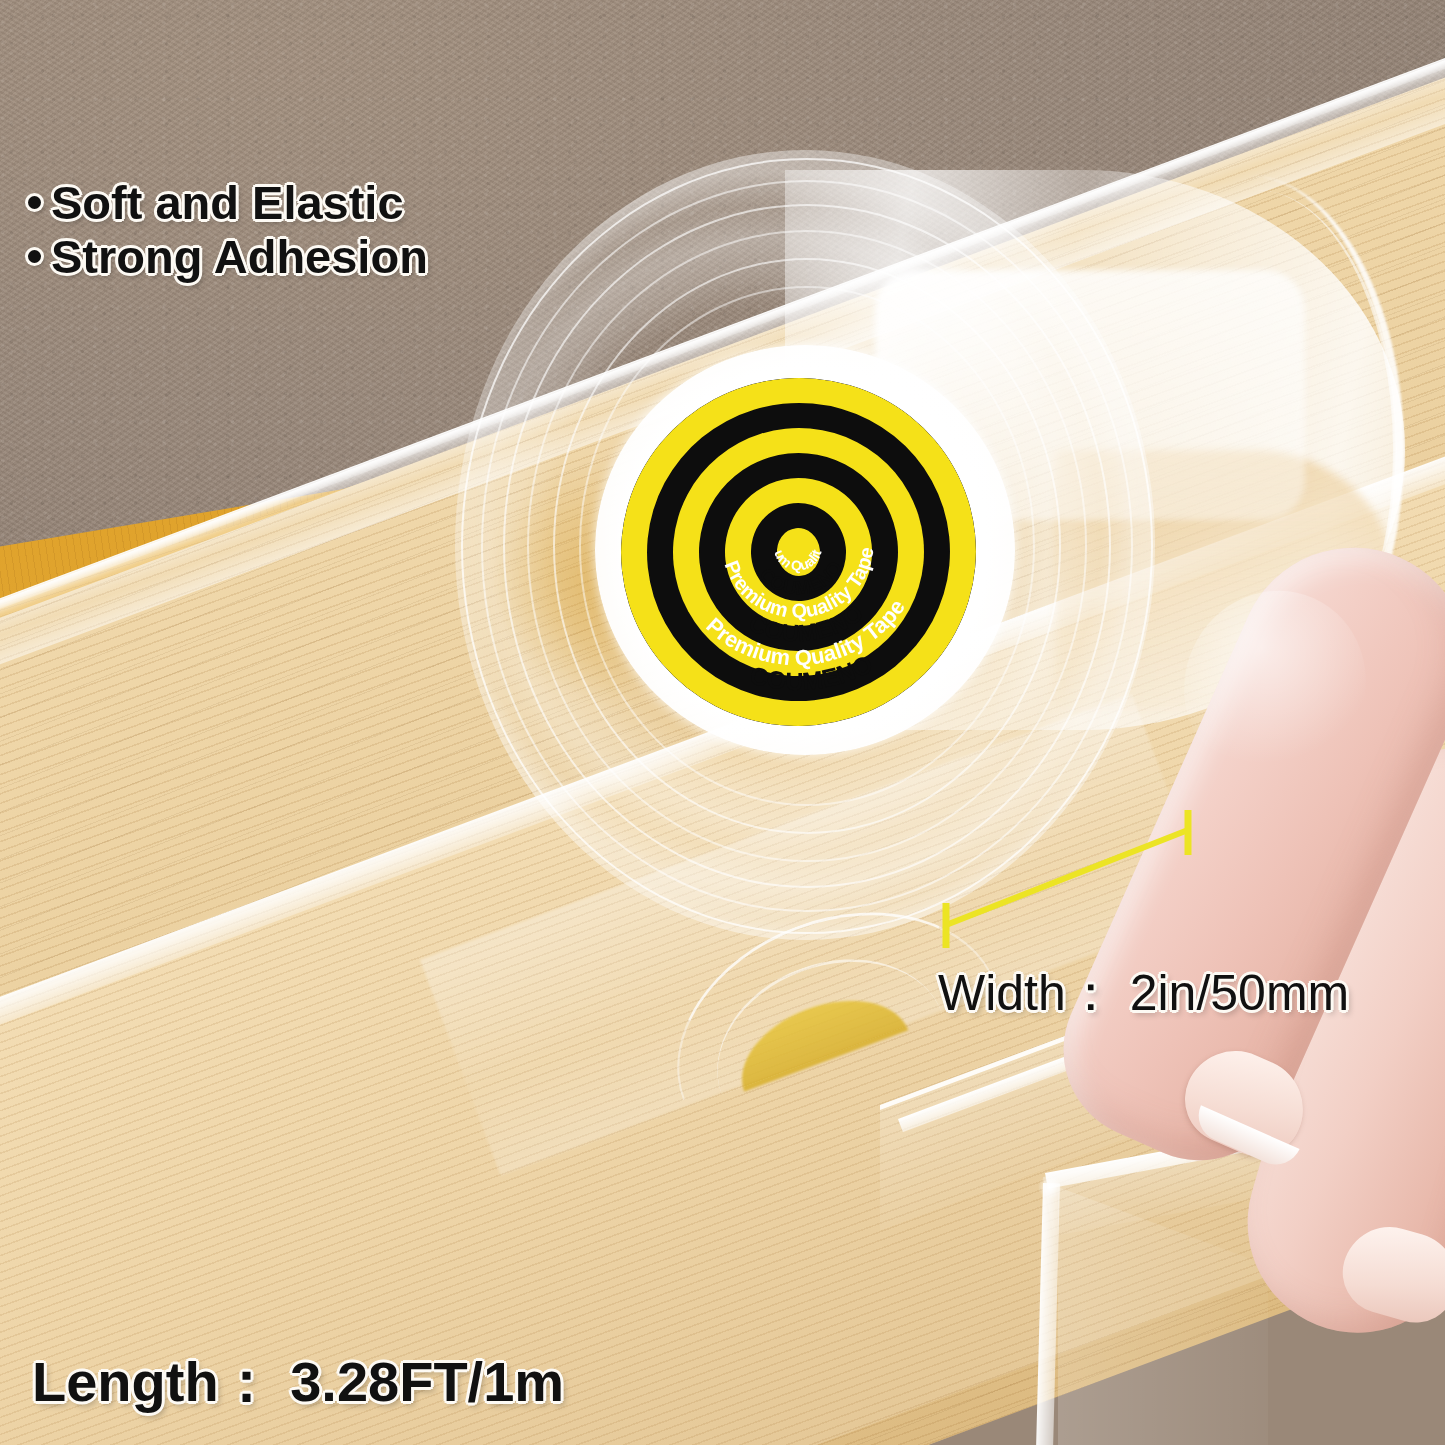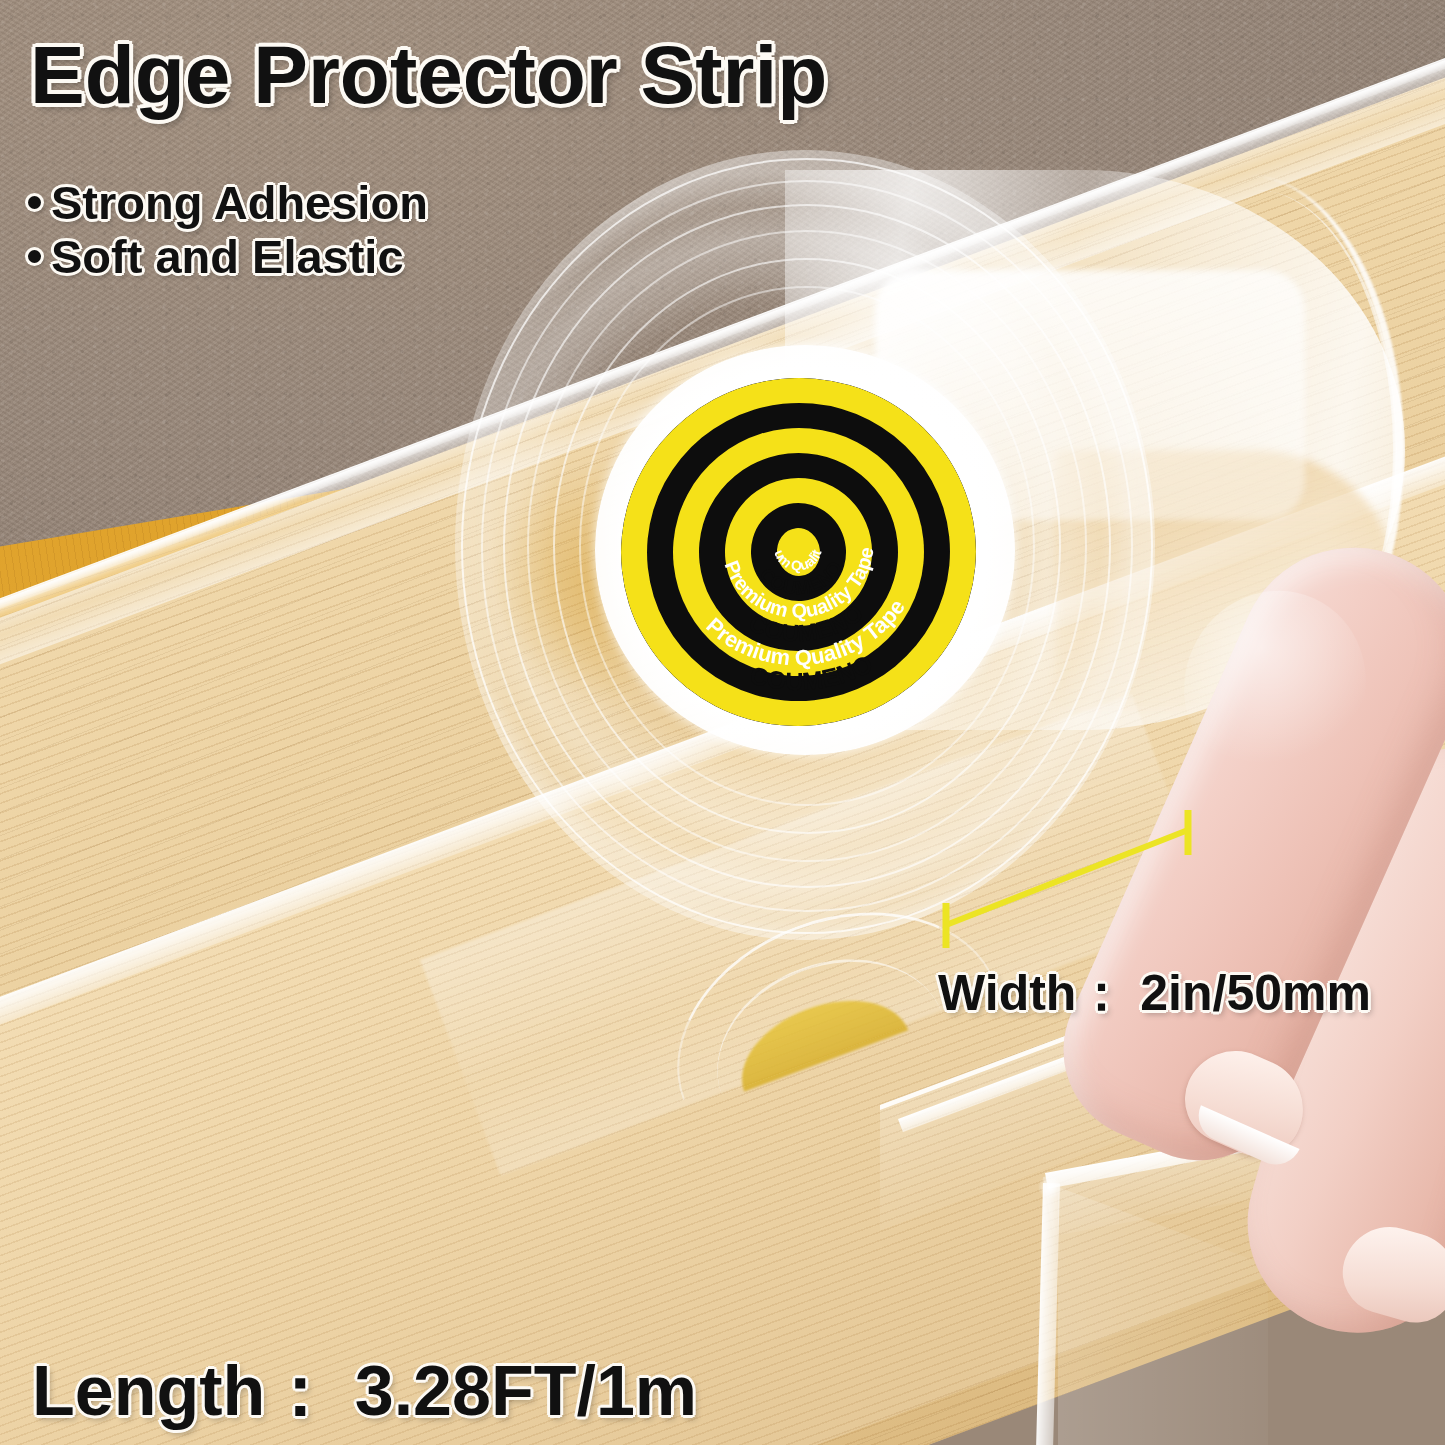--- a/index.html
+++ b/index.html
@@ -337,29 +337,29 @@
       0 -3px 0 #fdfaf4, 0 3px 0 #fdfaf4, -3px 0 0 #fdfaf4, 3px 0 0 #fdfaf4,
       3px 4px 5px rgba(0,0,0,.25);
   }
   .bdot{
     width:13px;height:13px;border-radius:50%;background:#111;
     box-shadow:0 0 0 3px #fdfaf4, 3px 4px 5px rgba(0,0,0,.25);
     flex:0 0 auto;margin-right:4px;
   }
   .width-label{
     position:absolute;left:938px;top:960px;
-    font-size:50px;font-weight:bold;color:#111;white-space:nowrap;
+    font-size:50px;font-weight:normal;color:#111;white-space:nowrap;
     text-shadow:
       -2px -2px 0 #fdfaf4, 2px -2px 0 #fdfaf4, -2px 2px 0 #fdfaf4, 2px 2px 0 #fdfaf4,
       0 -3px 0 #fdfaf4, 0 3px 0 #fdfaf4, -3px 0 0 #fdfaf4, 3px 0 0 #fdfaf4,
       3px 4px 6px rgba(0,0,0,.28);
   }
   .length-label{
     position:absolute;left:32px;top:1345px;
-    font-size:70px;font-weight:bold;color:#111;white-space:nowrap;
+    font-size:56px;font-weight:bold;color:#111;white-space:nowrap;
     text-shadow:
       -2px -2px 0 #fdfaf4, 2px -2px 0 #fdfaf4, -2px 2px 0 #fdfaf4, 2px 2px 0 #fdfaf4,
       0 -3px 0 #fdfaf4, 0 3px 0 #fdfaf4, -3px 0 0 #fdfaf4, 3px 0 0 #fdfaf4,
       3px 4px 6px rgba(0,0,0,.28);
   }
 </style>
 </head>
 <body>
 
 <div id="stage">
@@ -464,30 +464,29 @@
   </div>
 
   <div class="dim">
     <svg width="290" height="150" viewBox="0 0 290 150">
       <line x1="16" y1="120" x2="258" y2="25" stroke="#ece424" stroke-width="6"></line>
       <line x1="16" y1="98" x2="16" y2="143" stroke="#ece424" stroke-width="7"></line>
       <line x1="258" y1="5" x2="258" y2="50" stroke="#ece424" stroke-width="7"></line>
     </svg>
   </div>
 
-  <div class="title">Edge Protector Strip</div>
 
   <div class="bullets">
+    <div class="bullet">
+      <span class="bdot"></span>
+      <span>Soft and Elastic</span>
+    </div>
     <div class="bullet">
       <span class="bdot"></span>
       <span>Strong Adhesion</span>
     </div>
-    <div class="bullet">
-      <span class="bdot"></span>
-      <span>Soft and Elastic</span>
-    </div>
   </div>
 
   <div class="width-label">Width： 2in/50mm</div>
 
   <div class="length-label">Length：  3.28FT/1m</div>
 
 </div>
 
 </body></html>

